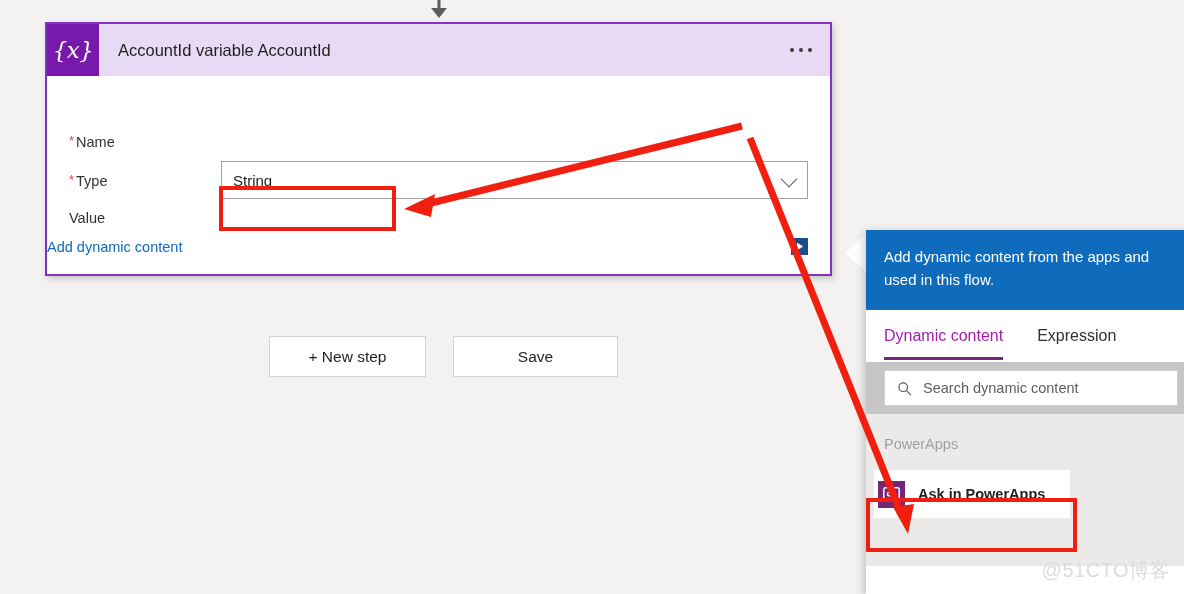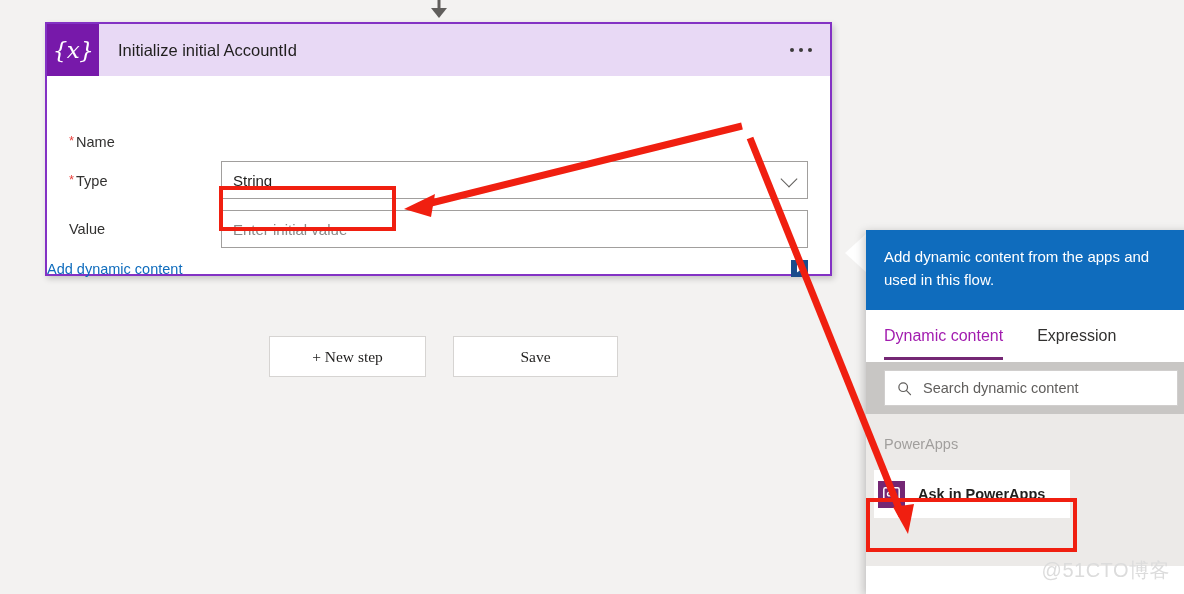--- a/index.html
+++ b/index.html
@@ -147,21 +147,20 @@
   .flowbtn {
     position: absolute;
     height: 41px;
     background: #ffffff;
     border: 1px solid #d6d4d2;
     box-sizing: border-box;
     display: flex; align-items: center; justify-content: center;
     font-size: 15.5px;
     color: #201f1e;
     cursor: pointer;
-    font-family: Liberation Serif, serif;
   }
   #btn-new-step { left: 269px; top: 336px; width: 157px; }
   #btn-save     { left: 453px; top: 336px; width: 165px; }
 
   
   #flyout {
     position: absolute;
     left: 866px; top: 230px;
     width: 330px; height: 364px;
     background: #ffffff;
@@ -296,21 +295,21 @@
 
 <svg id="connector" viewBox="0 0 42 34">
   <circle cx="21" cy="2" r="11" fill="none" stroke="#c8c6c4" stroke-width="2"></circle>
   <path d="M21 8 L21 26" stroke="#605e5c" stroke-width="3" fill="none"></path>
   <path d="M13 22 L21 32 L29 22 Z" fill="#605e5c"></path>
 </svg>
 
 <div id="action-card">
   <div id="card-header">
     <div id="card-icon">{x}</div>
-    <div id="card-title">Initialize initial AccountId</div>
+    <div id="card-title">AccountId variable AccountId</div>
     <div id="card-ellipsis">
         <i></i>
         <i></i>
         <i></i>
       </div>
   </div>
 
   <div id="card-body">
 
     <div class="frow">
@@ -320,23 +319,20 @@
     <div class="frow">
       <div class="flabel"><span class="req">*</span><span>Type</span></div>
       <div class="fctl">
         <span>String</span>
         <span class="chev"></span>
       </div>
     </div>
 
     <div class="frow">
       <div class="flabel"><span>Value</span></div>
-      <div class="fctl placeholder">
-          <span>Enter initial value</span>
-        </div>
     </div>
 
   </div>
 
   <div id="adc-row">
     <span id="adc-link">Add dynamic content</span>
     <span id="adc-badge"></span>
   </div>
 </div>
 

